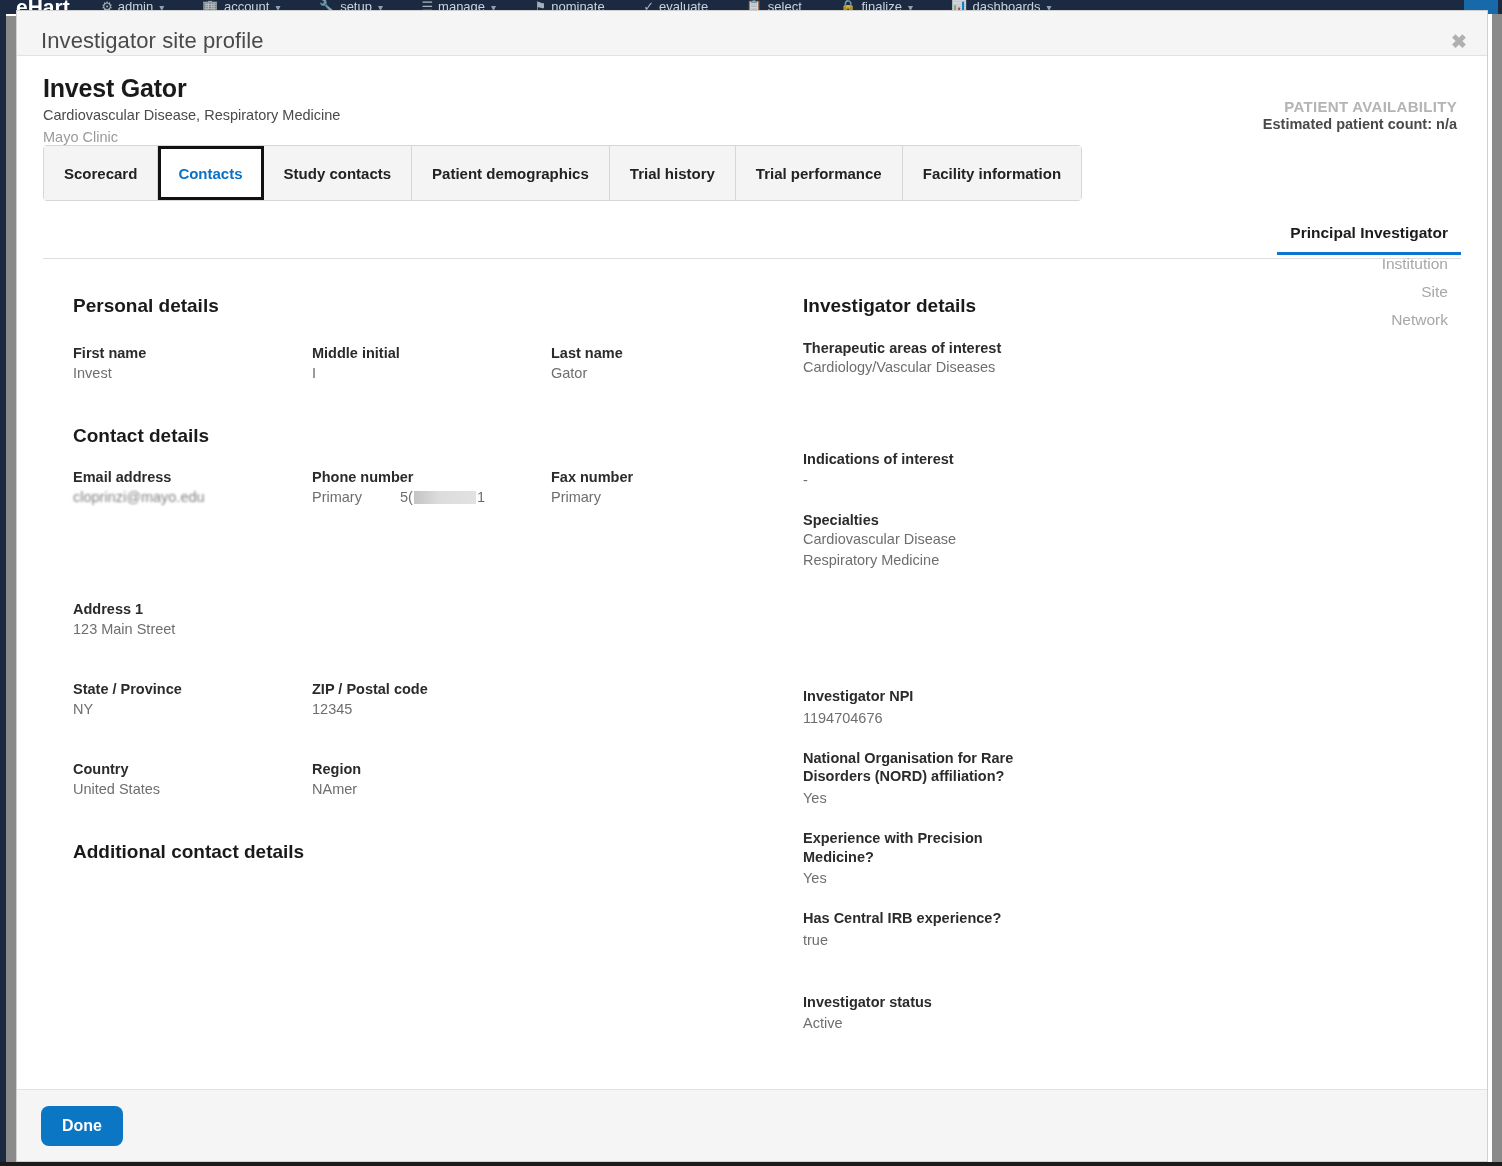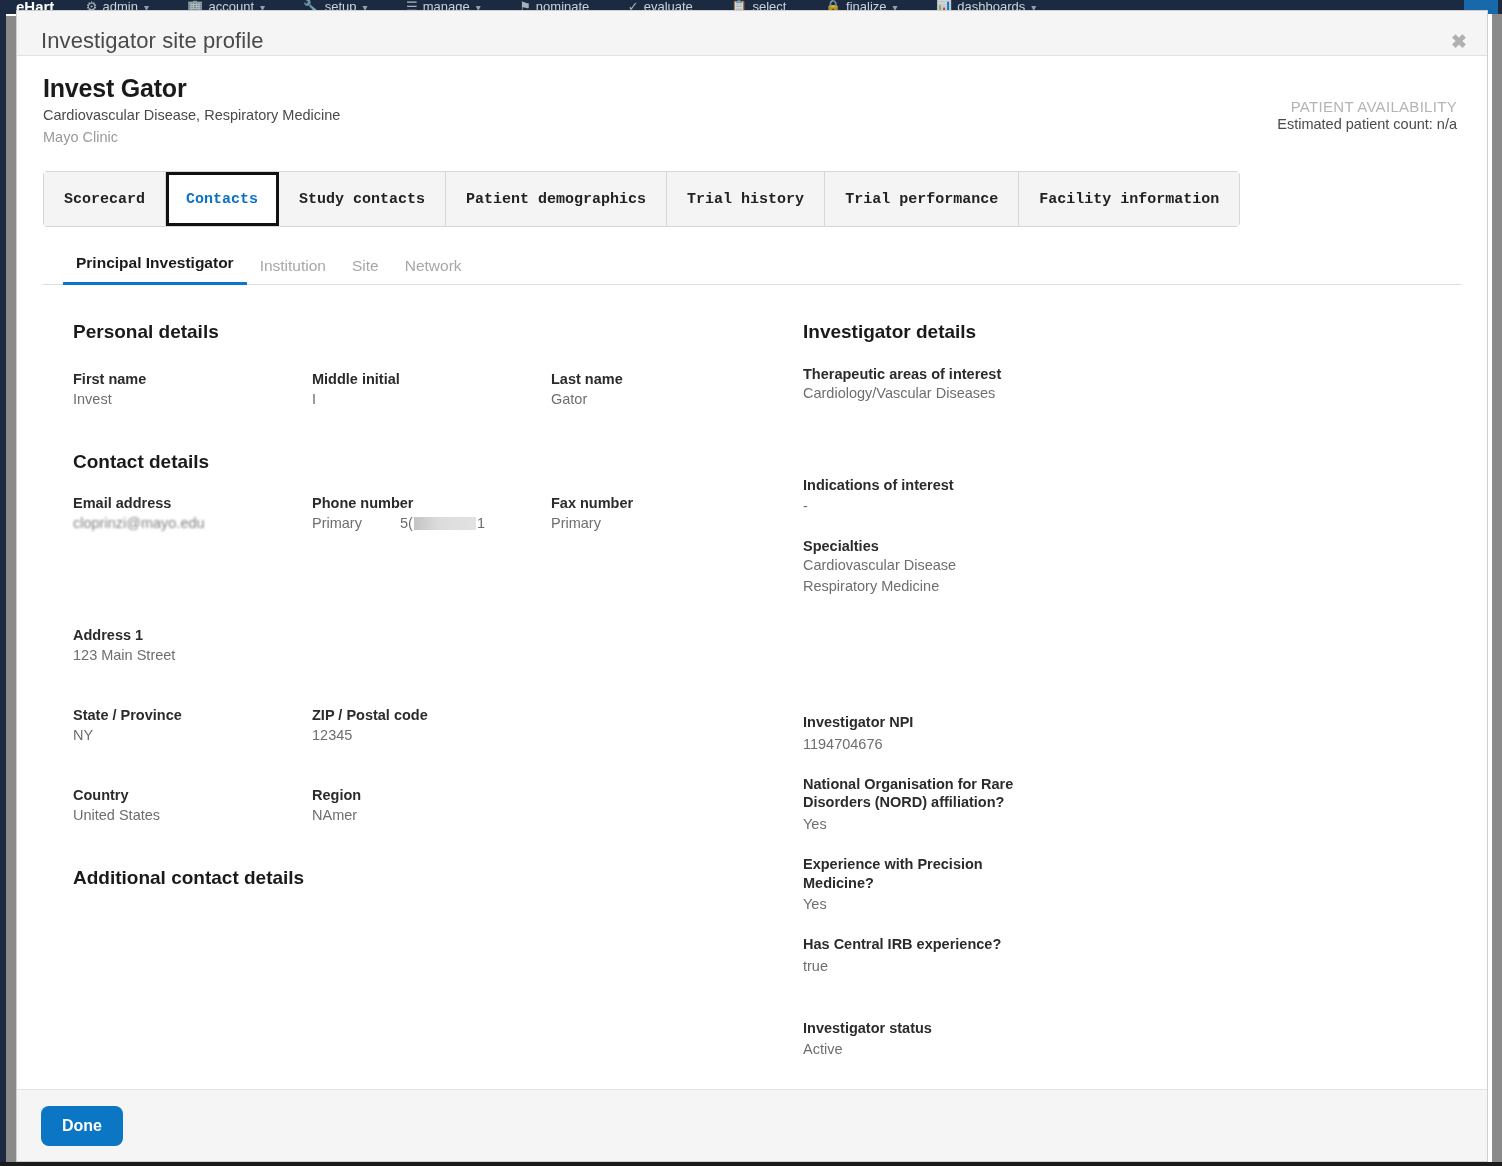--- a/index.html
+++ b/index.html
@@ -26,21 +26,21 @@
     top: 0; left: 0;
     width: 1502px;
     height: 14px;
     background: #1b2a41;
     overflow: hidden;
     white-space: nowrap;
   }
   #top-navbar .brand {
     display: inline-block;
     color: #ffffff;
-    font-size: 15px;
+    font-size: 21px;
     font-weight: bold;
     padding: 0 10px 0 16px;
     line-height: 14px;
     vertical-align: top;
   }
   #top-navbar .nav-item {
     display: inline-block;
     color: #c9d2dc;
     font-size: 13px;
     line-height: 14px;
@@ -151,43 +151,42 @@
     margin-bottom: 6px;
   }
   #profile-org {
     font-size: 14.5px;
     color: #9a9a9a;
   }
   #availability {
     text-align: right;
     padding-top: 24px;
     padding-right: 4px;
+    font-weight: bold;
   }
   #availability-label {
     font-size: 15px;
     color: #b4b4b4;
     letter-spacing: .3px;
   }
   #availability-value {
     font-size: 14.5px;
     color: #4a4a4a;
     margin-top: 1px;
   }
 
   
   #tabstrip {
     display: inline-flex;
-    margin-top: 26px;
     border: 1px solid #d6d6d6;
     border-radius: 4px;
     background: #f4f4f4;
     overflow: visible;
     height: 56px;
     box-sizing: border-box;
-    font-family: Liberation Mono, monospace;
   }
   .tab {
     display: flex;
     align-items: center;
     justify-content: center;
     padding: 0 20px;
     font-size: 15px;
     font-weight: bold;
     color: #222222;
     background: #f4f4f4;
@@ -208,20 +207,21 @@
 
   
   #subtabs {
     margin-top: 22px;
     border-bottom: 1px solid #dddddd;
     display: flex;
     align-items: flex-end;
     height: 36px;
     padding-left: 20px;
     box-sizing: border-box;
+    flex-direction: column;
   }
   .subtab {
     font-size: 15.5px;
     color: #a7a7a7;
     padding: 0 13px 10px 13px;
     cursor: pointer;
     position: relative;
     top: 1px;
   }
   .subtab.active {

